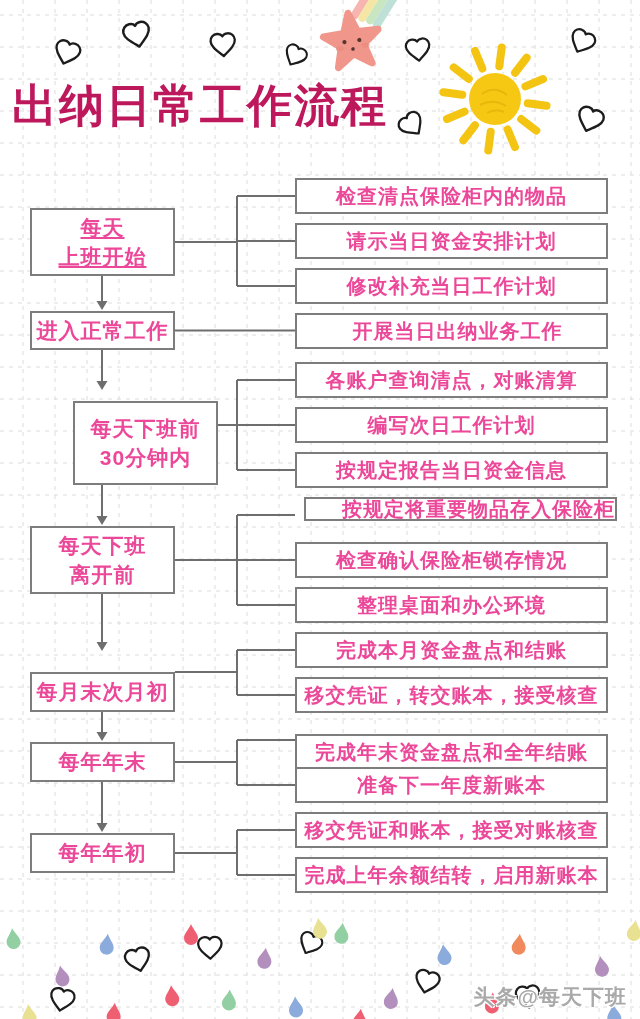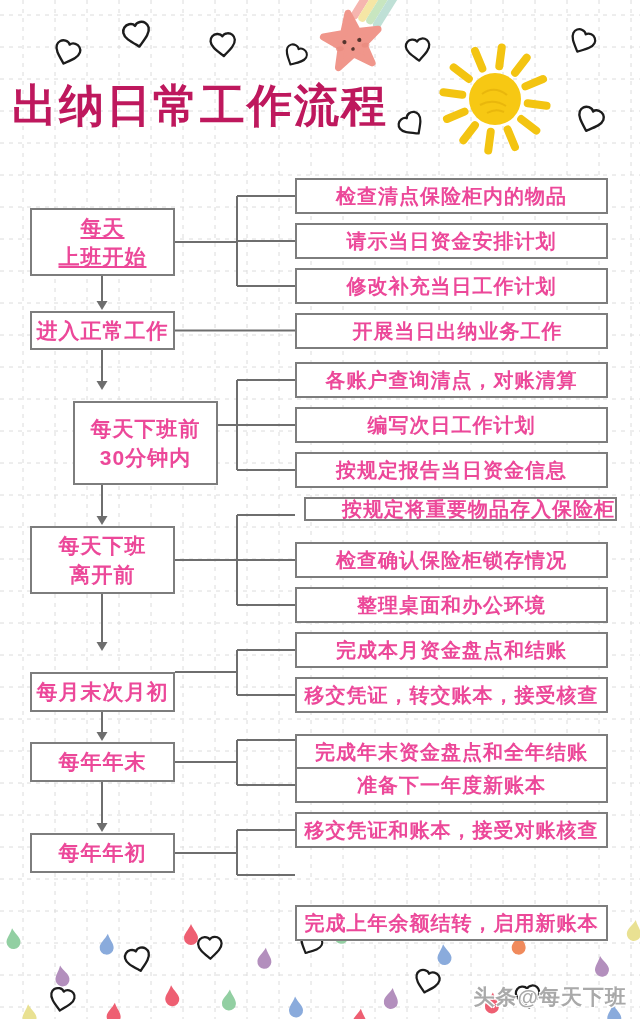--- a/index.html
+++ b/index.html
@@ -288,18 +288,18 @@
       <div class="box task-box" style="left: 295px; top: 542px; width: 313px; height: 36px;">检查确认保险柜锁存情况</div>
       <div class="box task-box" style="left: 295px; top: 587px; width: 313px; height: 36px;">整理桌面和办公环境</div>
       <div class="box stage-box" style="left: 30px; top: 652px; width: 145px; height: 40px; margin-top: 20px;">每月末次月初</div>
       <div class="box task-box" style="left: 295px; top: 632px; width: 313px; height: 36px;">完成本月资金盘点和结账</div>
       <div class="box task-box" style="left: 295px; top: 677px; width: 313px; height: 36px;">移交凭证，转交账本，接受核查</div>
       <div class="box stage-box" style="left: 30px; top: 742px; width: 145px; height: 40px;">每年年末</div>
       <div class="box task-box" style="left: 295px; top: 734px; width: 313px; height: 36px;">完成年末资金盘点和全年结账</div>
       <div class="box task-box" style="left: 295px; top: 767px; width: 313px; height: 36px;">准备下一年度新账本</div>
       <div class="box stage-box" style="left: 30px; top: 833px; width: 145px; height: 40px;">每年年初</div>
       <div class="box task-box" style="left: 295px; top: 812px; width: 313px; height: 36px;">移交凭证和账本，接受对账核查</div>
-      <div class="box task-box" style="left: 295px; top: 857px; width: 313px; height: 36px; margin-top: 48px;">完成上年余额结转，启用新账本</div>
+      <div class="box task-box" style="left: 295px; top: 857px; width: 313px; height: 36px;">完成上年余额结转，启用新账本</div>
     </div>
 
   <div class="title">出纳日常工作流程</div>
   <div class="watermark">头条@每天下班</div>
 </div>
 
 </body></html>

